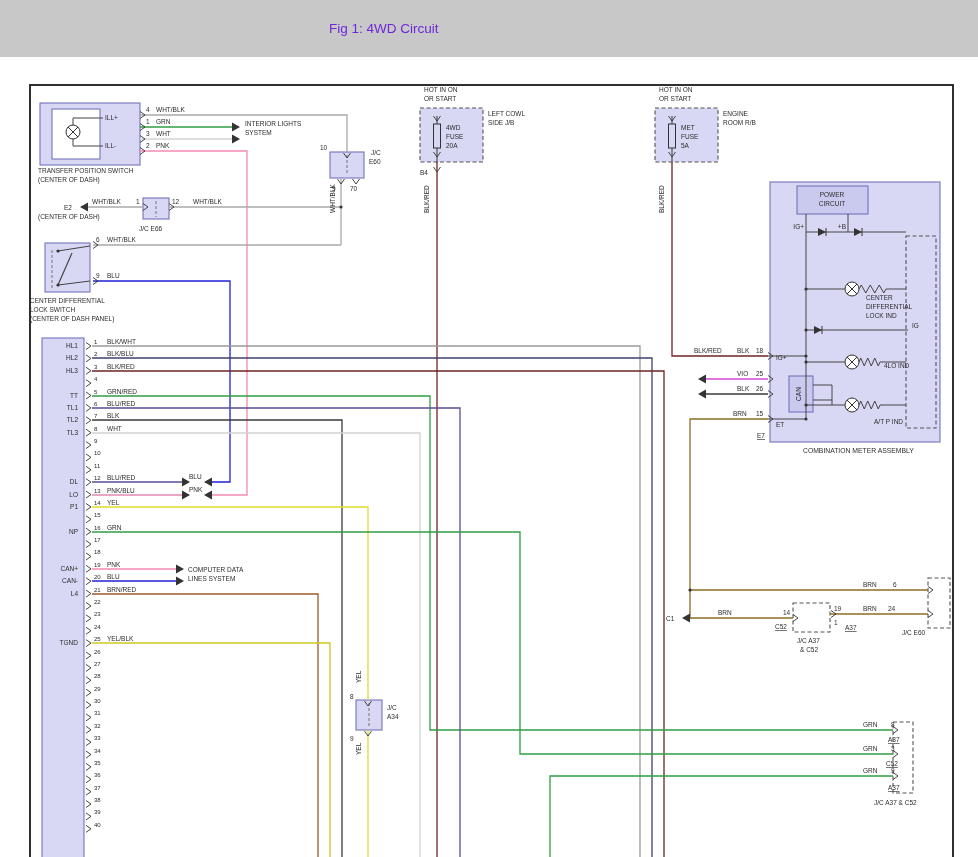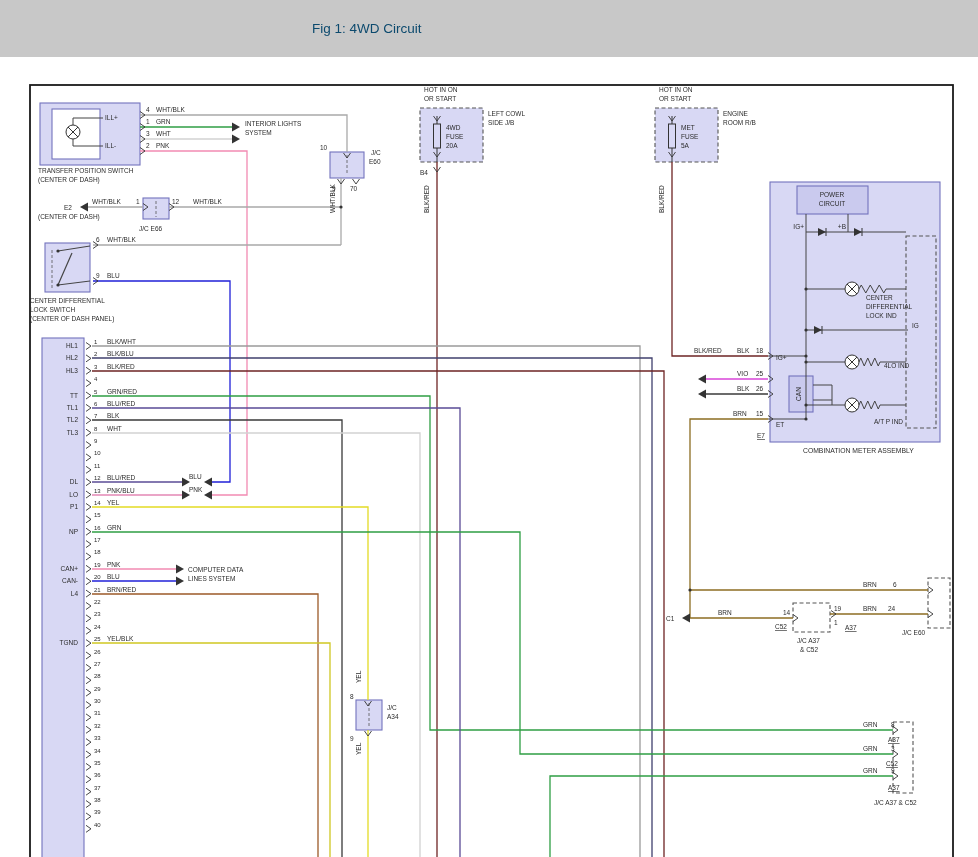--- a/index.html
+++ b/index.html
@@ -1,18 +1,18 @@
 <!DOCTYPE html>
 <html><head>
 <meta charset="utf-8">
 <style>
   html,body{margin:0;padding:0;background:#ffffff;font-family:"Liberation Sans",sans-serif;}
   .page{position:relative;width:978px;height:857px;overflow:hidden;background:#fff;}
   .header{position:absolute;top:0;left:0;width:978px;height:57px;background:#c8c8c8;}
-  .title{position:absolute;left:312px;top:0;line-height:57px;font-size:13.5px;color:#0c4a6e;}
+  .title{position:absolute;left:329px;top:0;line-height:57px;font-size:13.5px;color:#6d28d9;}
   svg{position:absolute;top:0;left:0;}
   svg text{font-family:"Liberation Sans",sans-serif;}
 </style>
 </head>
 <body>
 
 <div class="page">
   <div class="header">
     <span class="title">Fig 1: 4WD Circuit</span>
   </div>

